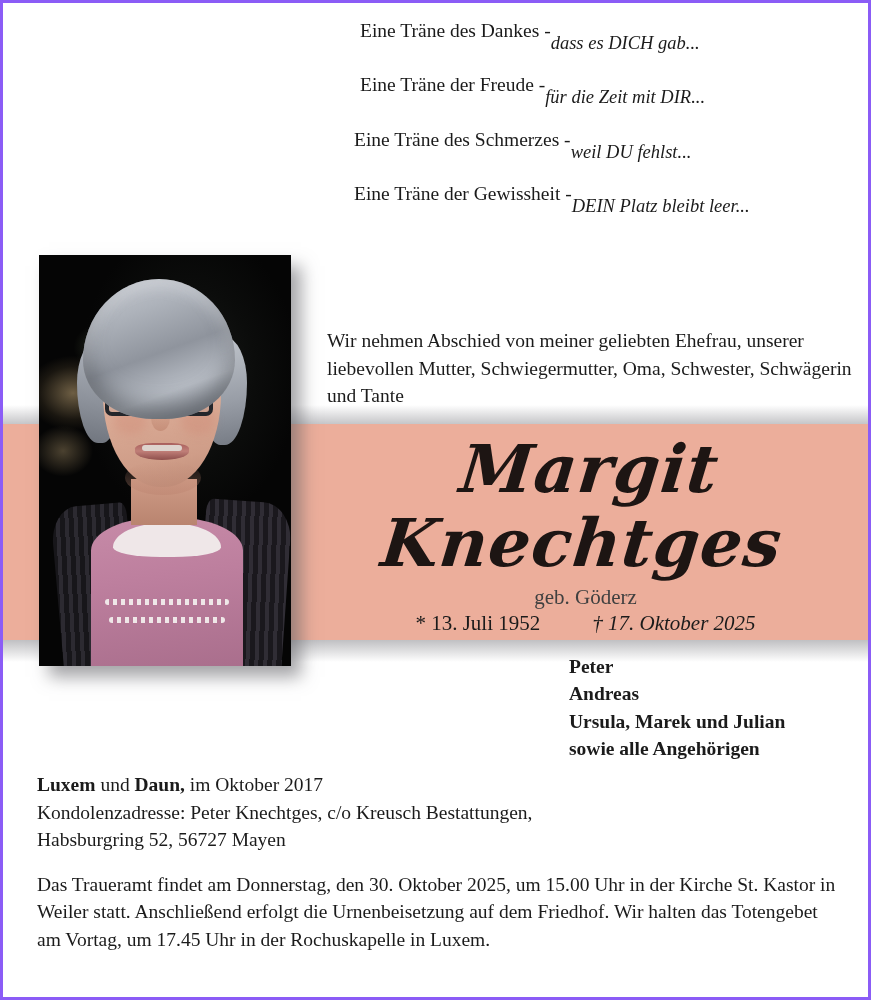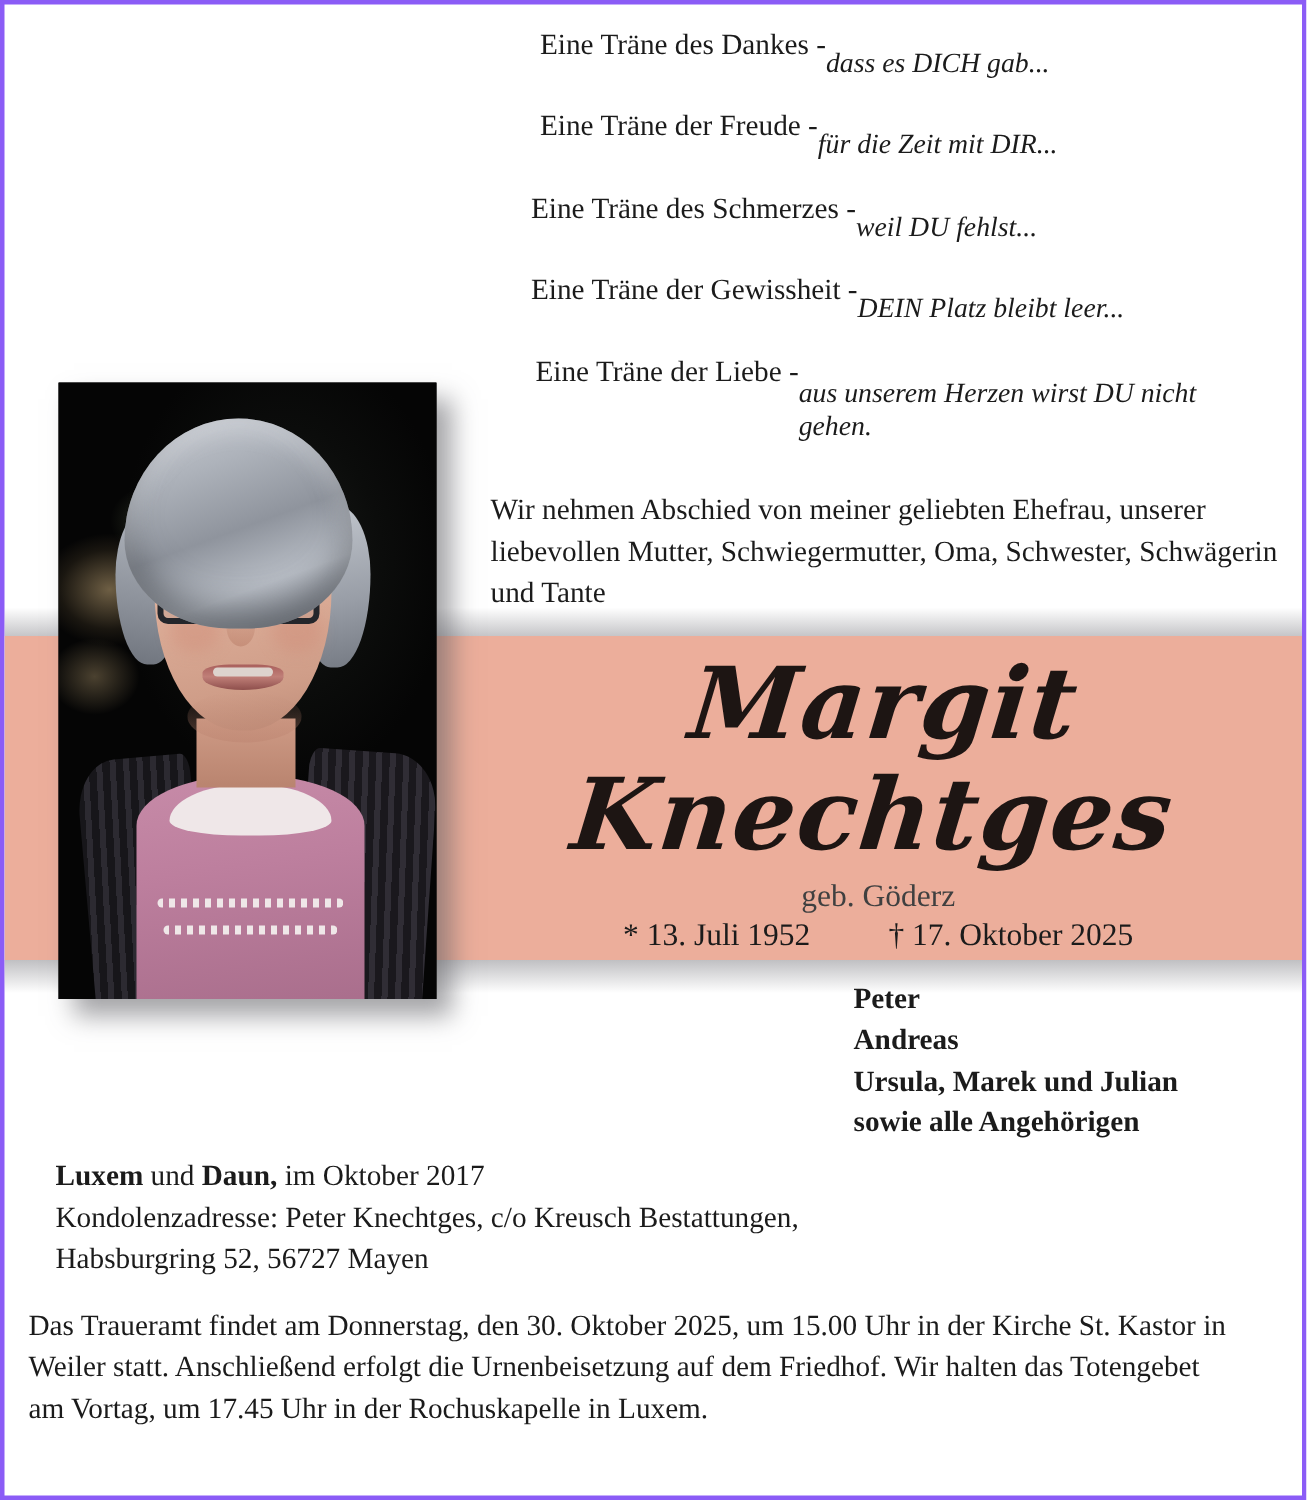--- a/index.html
+++ b/index.html
@@ -292,21 +292,21 @@
     padding-left: 300px;
     color: #404040;
   }
   .dates {
     margin-top: 1px;
     font-size: 21px;
     padding-left: 300px;
     color: #1b1b1b;
   }
   .dates .d-birth { display: inline-block; }
-  .dates .d-death { display: inline-block; margin-left: 52px; }
+  .dates .d-death { display: inline-block; margin-left: 52px; font-style: italic; }
 
   
   .family {
     position: absolute;
     left: 566px;
     top: 650px;
     font-size: 19.5px;
     font-weight: 700;
     line-height: 1.4;
     z-index: 4;
@@ -320,21 +320,21 @@
     width: 800px;
     font-size: 19.5px;
     line-height: 1.42;
     z-index: 4;
   }
   .place-block b { font-weight: 700; }
 
   
   .service {
     position: absolute;
-    left: 16px;
+    left: 34px;
     top: 868px;
     width: 806px;
     font-size: 19.5px;
     line-height: 1.4;
     z-index: 4;
   }
 </style>
 </head>
 <body>
 
@@ -377,23 +377,20 @@
     </div>
     <div class="verse-line l2">
       <span class="lead">Eine Träne der Freude -</span><span class="tail">für die Zeit mit DIR...</span>
     </div>
     <div class="verse-line l3">
       <span class="lead">Eine Träne des Schmerzes -</span><span class="tail">weil DU fehlst...</span>
     </div>
     <div class="verse-line l4">
       <span class="lead">Eine Träne der Gewissheit -</span><span class="tail">DEIN Platz bleibt leer...</span>
     </div>
-    <div class="verse-line l5">
-      <span class="lead">Eine Träne der Liebe -</span><span class="tail">aus unserem Herzen wirst DU nicht gehen.</span>
-    </div>
   </div>
 
   <div class="farewell">Wir nehmen Abschied von meiner geliebten Ehefrau, unserer liebevollen Mutter, Schwiegermutter, Oma, Schwester, Schwägerin und Tante</div>
 
   <div class="name-block">
     <div class="name-script">Margit Knechtges</div>
     <div class="maiden">geb. Göderz</div>
     <div class="dates">
       <span class="d-birth">* 13. Juli 1952</span><span class="d-death">† 17. Oktober 2025</span>
     </div>

